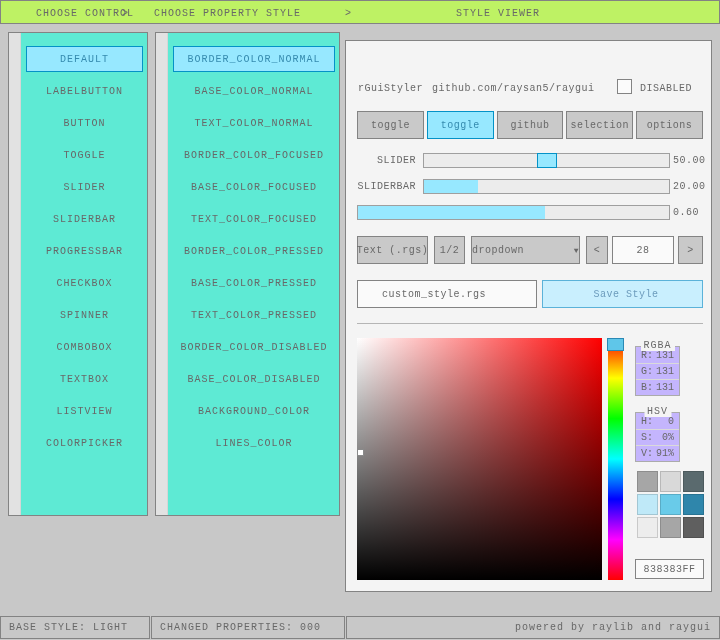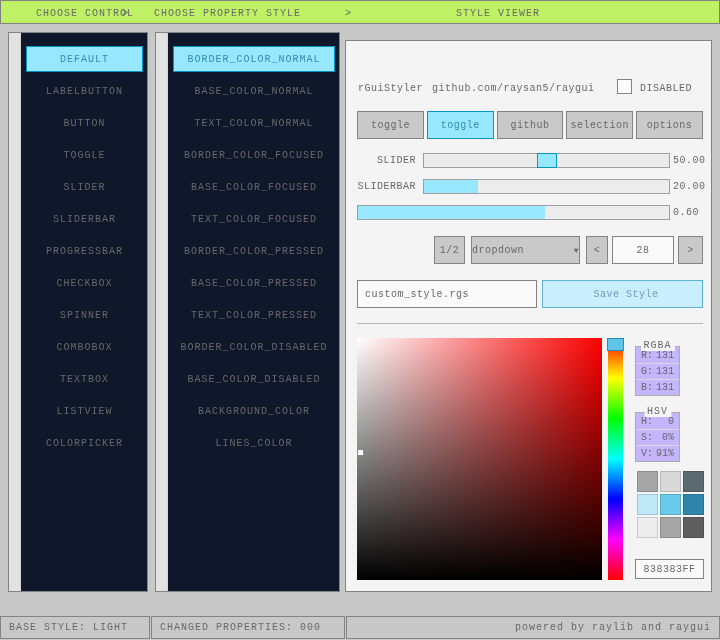--- a/index.html
+++ b/index.html
@@ -8,21 +8,21 @@
     position:relative; overflow:hidden;
     background:#c8c8c8;
     font-family:"Liberation Mono","DejaVu Sans Mono",monospace;
     font-size:10px; color:#686868;
   }
   .topbar { position:absolute; left:0; top:0; width:720px; height:24px;
     background:#bef264; border:1px solid #838383; }
   .tb-label { position:absolute; top:7px; letter-spacing:1px; white-space:nowrap; }
   .tb-sep { position:absolute; top:7px; }
 
-  .panel { position:absolute; top:32px; height:560px; background:#0f172a; border:1px solid #838383; }
+  .panel { position:absolute; top:32px; height:484px; background:#5eead4; border:1px solid #838383; }
   .panel-controls { left:8px; width:140px; }
   .panel-props { left:155px; width:185px; }
   .scrollstrip { position:absolute; left:0; top:0; bottom:0; width:12px;
     background:#e2e2e2; border-right:1px solid #d6d6d6; }
   .list { position:absolute; left:17px; right:4px; top:13px; }
   .list-item { height:26px; margin-bottom:6px; display:flex; align-items:center; justify-content:center;
     letter-spacing:1px; border:1px solid transparent; white-space:nowrap; }
   .list-item.selected { background:#97e8ff; border-color:#0492c7; color:#368baf; }
 
   .window { position:absolute; left:345px; top:40px; width:367px; height:552px;
@@ -40,21 +40,21 @@
   .toggle-row { position:absolute; left:11px; top:70px; width:346px; height:28px; display:flex; gap:3px; }
   .toggle-row .btn { flex:1; }
 
   .track { position:absolute; height:15px; background:#ececec; border:1px solid #9f9f9f; }
   .fill { position:absolute; left:0; top:0; bottom:0; background:#97e8ff; }
   .handle { position:absolute; top:-1px; width:20px; height:15px; background:#97e8ff; border:1px solid #0492c7; }
 
   .valbox { position:absolute; background:#fafafa; border:1px solid #838383;
     display:flex; align-items:center; justify-content:center; letter-spacing:0.5px; }
   .textbox { position:absolute; background:#fafafa; border:1px solid #838383;
-    display:flex; align-items:center; padding-left:7px; letter-spacing:0.5px; }
+    display:flex; align-items:center; padding-left:24px; letter-spacing:0.5px; }
   .checkbox { position:absolute; width:15px; height:15px; background:#fbfbfb; border:1px solid #838383; }
 
   .divider { position:absolute; left:11px; top:282px; width:346px; height:1px; background:#b5b5b5; }
 
   .sv { position:absolute; left:11px; top:297px; width:245px; height:242px;
     background:linear-gradient(to top,#000,rgba(0,0,0,0)),linear-gradient(to right,#fff,#f00); }
   .sv-marker { position:absolute; width:7px; height:7px; background:#fff; border:1px solid #8a8a8a; margin-top:-3px; }
   .hue { position:absolute; left:262px; top:297px; width:15px; height:242px;
     background:linear-gradient(to bottom,#f00 0%,#ff0 16.6%,#0f0 33.3%,#0ff 50%,#00f 66.6%,#f0f 83.3%,#f00 100%); }
   .hue-sel { position:absolute; left:-1px; right:-1px; height:13px; background:#5fc6e9; border:1px solid #2a89b5; }
@@ -150,20 +150,21 @@
   <div class="track" style="left:77px; top:138px; width:247px">
     <div class="fill" style="width: 22%;"></div>
   </div>
   <span class="lbl" style="left:327px; top:138px">20.00</span>
 
   <div class="track" style="left:11px; top:164px; width:313px">
     <div class="fill" style="width: 60%;"></div>
   </div>
   <span class="lbl" style="left:327px; top:164px">0.60</span>
 
+  <div class="btn" style="position:absolute; left:11px;  top:195px; width:71px;  height:28px">Text (.rgs)</div>
   <div class="btn" style="position:absolute; left:88px;  top:195px; width:31px;  height:28px">1/2</div>
   <div class="btn" style="position:absolute; left:125px; top:195px; width:109px; height:28px; justify-content:space-between; padding:0 0">
     <span>dropdown</span>
     <span style="font-size:8px">▼</span>
   </div>
   <div class="btn" style="position:absolute; left:240px; top:195px; width:22px; height:28px">&lt;</div>
   <div class="valbox" style="left:266px; top:195px; width:62px; height:28px">28</div>
   <div class="btn" style="position:absolute; left:332px; top:195px; width:25px; height:28px">&gt;</div>
 
   <div class="textbox" style="left:11px; top:239px; width:180px; height:28px">custom_style.rgs</div>

